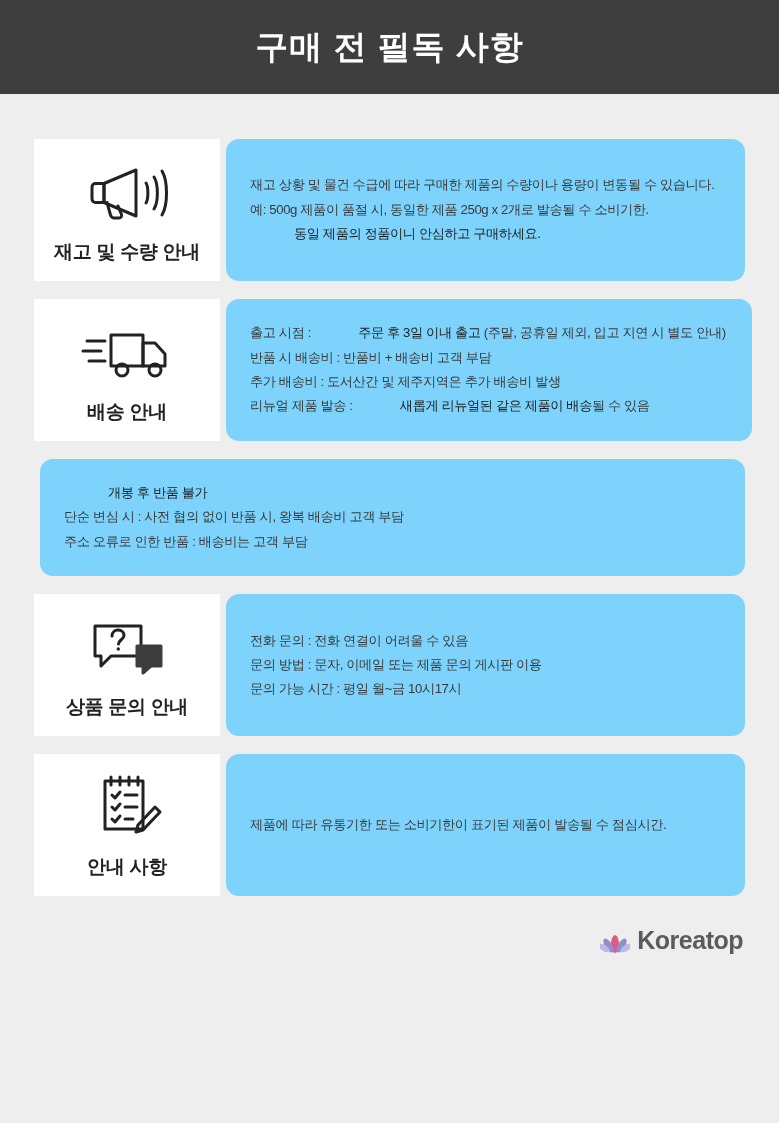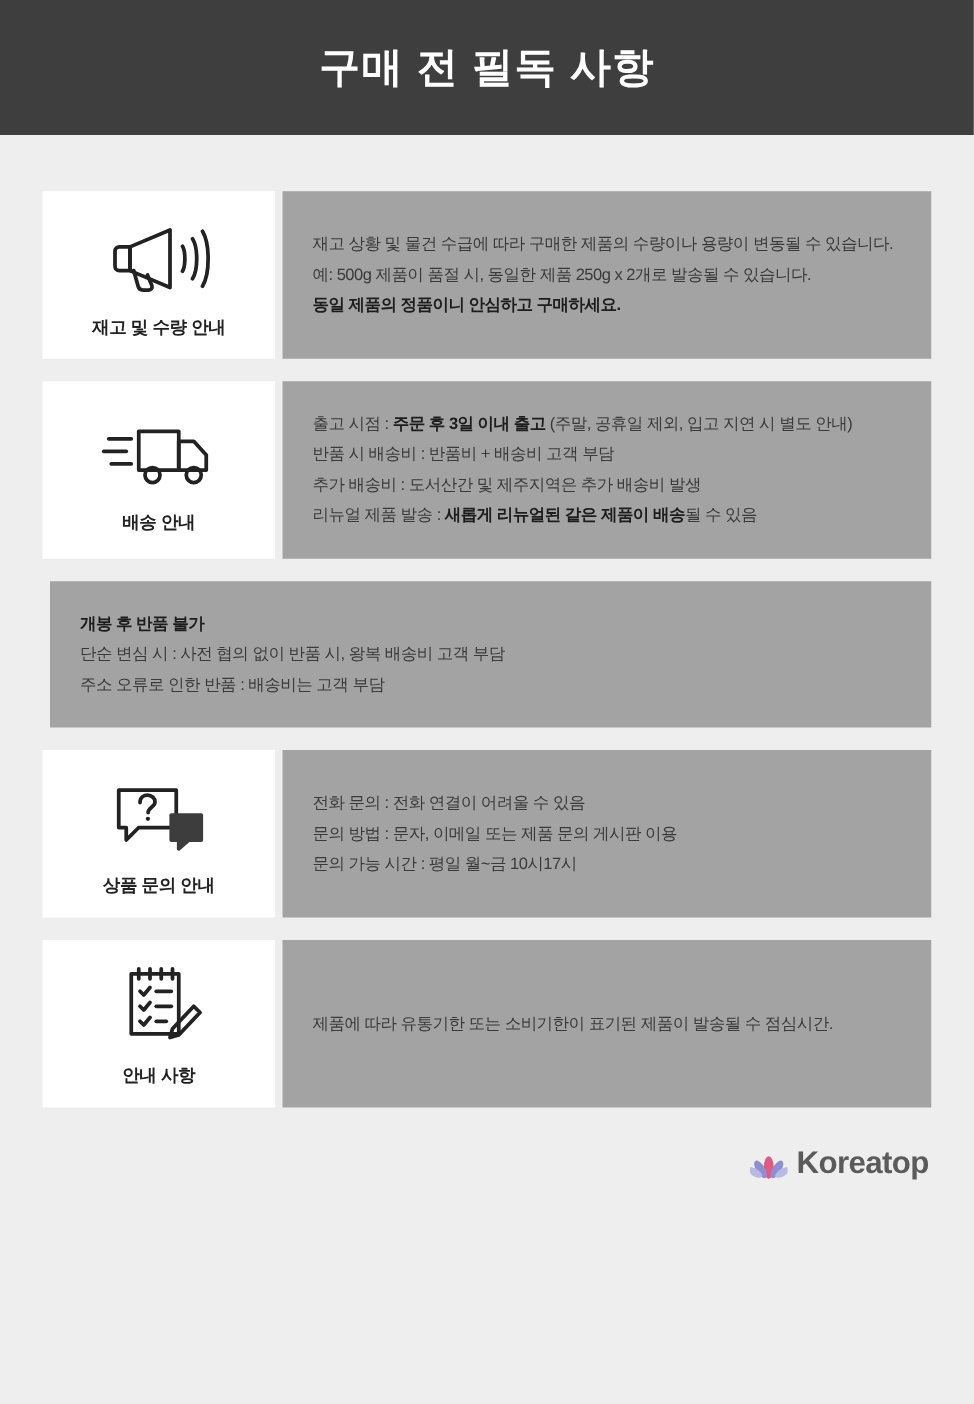--- a/index.html
+++ b/index.html
@@ -17,21 +17,21 @@
   .page {
     position: relative;
     width: 779px;
     min-height: 1123px;
     background: #efeeee;
     box-sizing: border-box;
   }
 
   
   .header {
-    height: 108px;
+    height: 94px;
     background: #3e3e3e;
     display: flex;
     align-items: center;
     justify-content: center;
   }
   .header-title {
     color: #ffffff;
     font-size: 33px;
     font-weight: bold;
     letter-spacing: 1px;
@@ -59,52 +59,54 @@
     flex: 0 0 186px;
   }
   .icon-shape {
     height: 70px;
     display: flex;
     align-items: center;
     justify-content: center;
     margin-bottom: 12px;
   }
   .icon-label {
-    font-size: 14px;
+    font-size: 19px;
     font-weight: bold;
     color: #222;
     letter-spacing: -0.3px;
   }
   .text-box {
     flex: 1;
-    background: #a3a3a3;
+    background: #7dd3fc;
     margin-left: 6px;
     padding: 22px 26px 22px 24px;
     box-sizing: border-box;
     display: flex;
     flex-direction: column;
     justify-content: center;
+    border-radius: 13px;
   }
   .line {
     font-size: 13.2px;
     line-height: 1.85;
     color: #3a3a3a;
     letter-spacing: -0.4px;
     white-space: nowrap;
   }
   .line.bold,
   .line b {
-    font-weight: bold;
+    font-weight: normal;
     color: #1d1d1d;
+    margin-left: 44px;
   }
 
   
   .brand {
     display: flex;
-    align-items: center;
+    align-items: flex-start;
     justify-content: flex-end;
     padding: 12px 36px 22px 0;
   }
   .brand-mark {
     width: 30px;
     height: 30px;
     margin-right: 7px;
     display: flex;
     align-items: center;
     justify-content: center;
@@ -136,21 +138,21 @@
             <path d="M23 41.5 L26.5 54 C27 56 28.5 57 30.5 57 L35 57 C37 57 38 55.5 37.5 53.5 L34 45"></path>
             <path d="M62 22 C64.5 26 64.5 38 62 42"></path>
             <path d="M70 16 C74.5 23 74.5 41 70 48"></path>
             <path d="M78 10 C84 20 84 44 78 54"></path>
           </svg>
         </div>
         <div class="icon-label">재고 및 수량 안내</div>
       </div>
       <div class="text-box">
         <div class="line">재고 상황 및 물건 수급에 따라 구매한 제품의 수량이나 용량이 변동될 수 있습니다.</div>
-        <div class="line">예: 500g 제품이 품절 시, 동일한 제품 250g x 2개로 발송될 수 있습니다.</div>
+        <div class="line">예: 500g 제품이 품절 시, 동일한 제품 250g x 2개로 발송될 수 소비기한.</div>
         <div class="line bold">동일 제품의 정품이니 안심하고 구매하세요.</div>
       </div>
     </div>
 
     <div class="section">
       <div class="icon-box">
         <div class="icon-shape">
           <svg width="92" height="58" viewBox="0 0 92 58" fill="none" stroke="#222" stroke-width="3" stroke-linecap="round" stroke-linejoin="round">
             <path d="M30 12 L62 12 L62 43 L30 43 Z"></path>
             <path d="M62 20 L74 20 L84 31 L84 43 L62 43 Z"></path>

